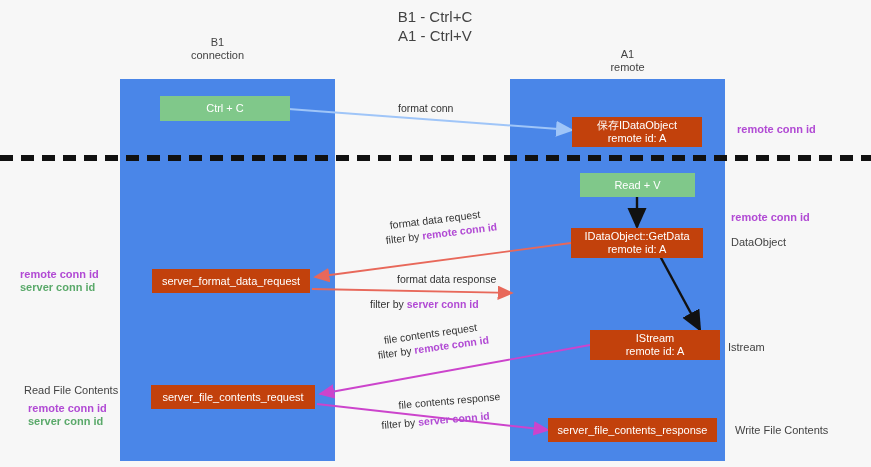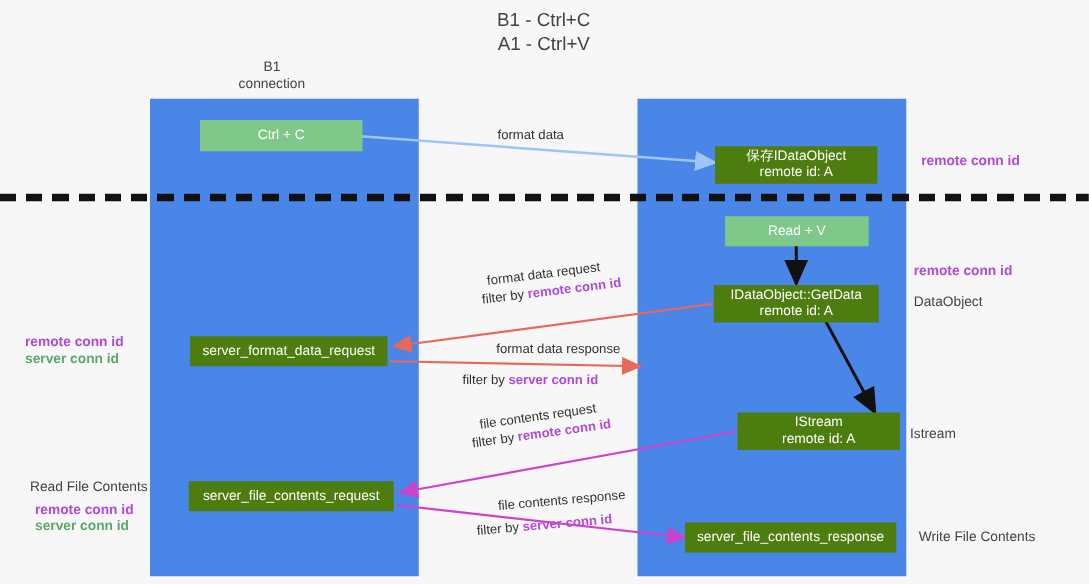--- a/index.html
+++ b/index.html
@@ -43,21 +43,21 @@
     align-items:center;
     justify-content:center;
     color:#ffffff;
     font-size:11px;
     line-height:13px;
     text-align:center;
     padding:2px 4px;
     z-index:6;
   }
   .node.green{background:#80c88a;}
-  .node.orange{background:#4d7c0f;}
+  .node.orange{background:#c2410c;}
 
   .node .l2{font-size:11px;}
 
   .side-label{
     position:absolute;
     font-size:11px;
     line-height:13.5px;
     color:#434343;
     z-index:7;
   }
@@ -89,22 +89,24 @@
   }
 </style>
 </head>
 <body>
 
 <div id="stage">
 
   <div class="title">B1 - Ctrl+C
 A1 - Ctrl+V</div>
 
-  <div class="col-header" style="left:150px;top:48px;width:135px;">B1
+  <div class="col-header" style="left:150px;top:36px;width:135px;">B1
 connection</div>
+  <div class="col-header" style="left:545px;top:48px;width:165px;">A1
+remote</div>
 
   <div class="col-band" style="left:120px;top:79px;width:215px;height:382px;"></div>
   <div class="col-band" style="left:510px;top:79px;width:215px;height:382px;"></div>
 
   <svg class="wires" viewBox="0 0 871 467">
     <defs>
       <marker id="ar-blue" markerWidth="9" markerHeight="9" refX="8" refY="4" orient="auto">
         <path d="M0,0 L9,4 L0,8 z" fill="#9fc5f8"></path>
       </marker>
       <marker id="ar-red" markerWidth="9" markerHeight="9" refX="8" refY="4" orient="auto">
@@ -164,21 +166,21 @@
   </div>
 
   <div class="node orange" style="left:151px;top:385px;width:164px;height:24px;">
     <span>server_file_contents_request</span>
   </div>
 
   <div class="node orange" style="left:548px;top:418px;width:169px;height:24px;">
     <span>server_file_contents_response</span>
   </div>
 
-  <div class="edge-label" style="left:398px;top:102px;">format data</div>
+  <div class="edge-label" style="left:398px;top:102px;">format conn</div>
 
   <div class="edge-label" style="left:389px;top:219px;transform:rotate(-7deg);transform-origin:left top;">format data request</div>
   <div class="edge-label" style="left:385px;top:234px;transform:rotate(-7deg);transform-origin:left top;">
     <span>filter by </span><b class="purple">remote conn id</b>
   </div>
 
   <div class="edge-label" style="left:397px;top:273px;">format data response</div>
   <div class="edge-label" style="left:370px;top:298px;">
     <span>filter by </span><b class="purple">server conn id</b>
   </div>

